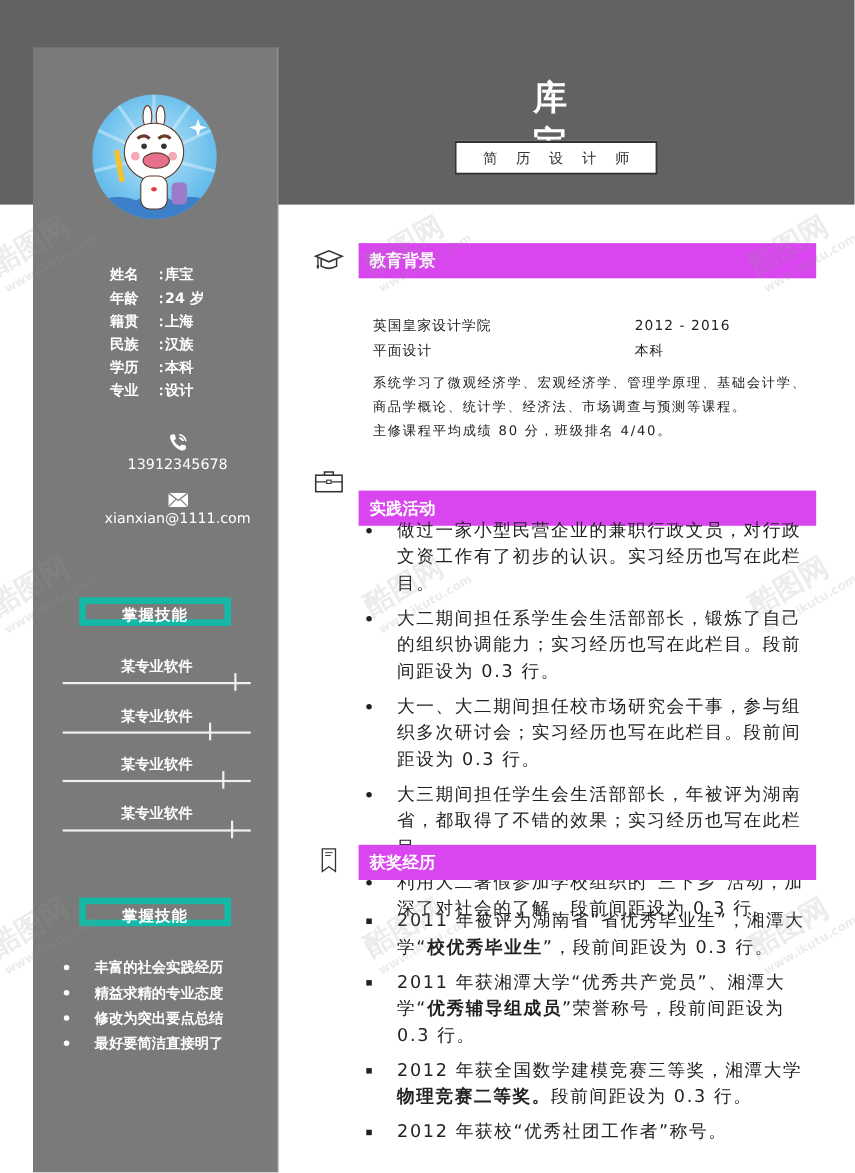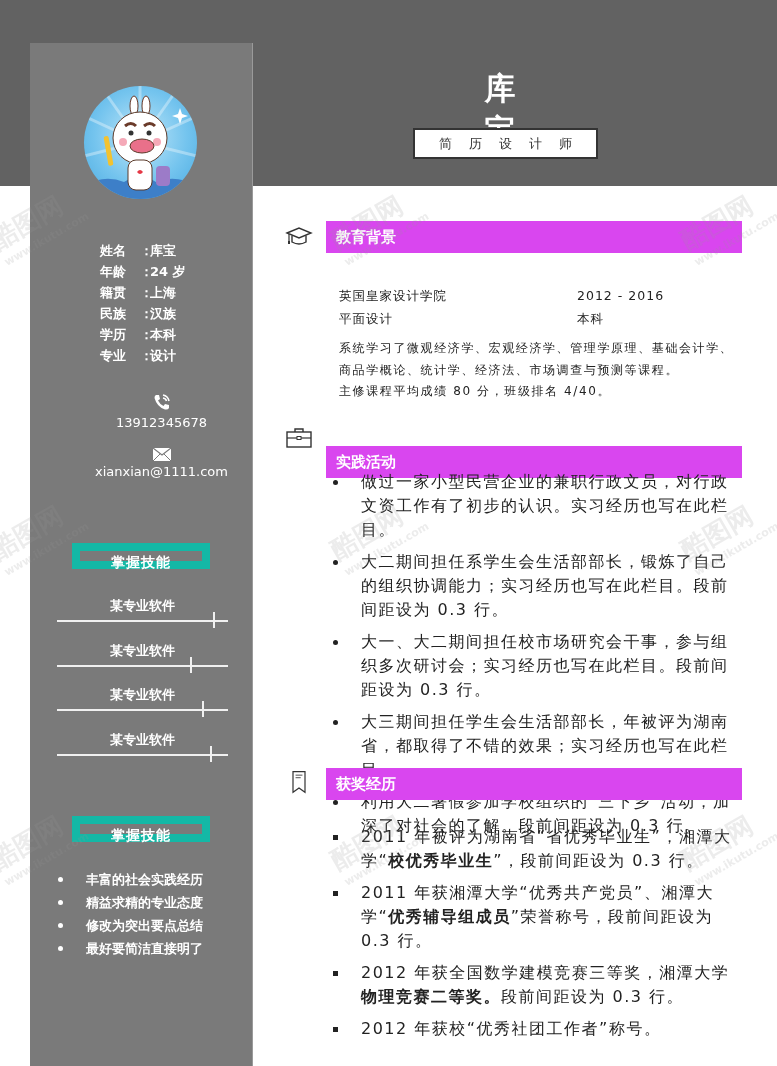--- a/index.html
+++ b/index.html
@@ -19,21 +19,21 @@
 
   .info-list { position: absolute; left: 30px; top: 240px; width: 223px; }
   .info-row { display: flex; justify-content: flex-start; padding-left: 70px; height: 21px; line-height: 21px; color: #fff; font-size: 13px; font-weight: bold; }
   .info-row .k { width: 40px; }
   .info-row .colon { width: 10px; }
 
   .contact { position: absolute; left: 30px; width: 223px; text-align: center; color: #fff; padding-left: 40px; }
   .contact .ic { display: block; margin: 0 auto; }
   .contact .txt { font-size: 13px; margin-top: 3px; }
 
-  .side-heading { position: absolute; left: 72px; width: 138px; height: 26px; border: 8px solid #14b8a6; color: #fff; font-size: 14px; font-weight: bold; text-align: center; line-height: 22px; letter-spacing: 1px; }
+  .side-heading { position: absolute; left: 72px; width: 138px; height: 26px; border: 6px solid #14b8a6; color: #fff; font-size: 14px; font-weight: bold; text-align: center; line-height: 22px; letter-spacing: 1px; }
 
   .skill { position: absolute; left: 57px; width: 171px; height: 40px; }
   .skill .lbl { position: absolute; left: 0; width: 171px; top: 0; text-align: center; color: #fff; font-size: 13px; font-weight: bold; }
   .skill .bar { position: absolute; left: 0; top: 23px; width: 171px; height: 2px; background: #f0f0f0; }
   .skill .knob { position: absolute; top: 15px; width: 2px; height: 16px; background: #f0f0f0; }
 
   .summary { position: absolute; left: 30px; top: 868px; width: 223px; }
   .summary .item { display: flex; align-items: center; height: 23px; color: #fff; font-size: 13px; font-weight: bold; }
   .summary .dot { width: 5px; height: 5px; border-radius: 50%; background: #fff; margin-left: 28px; margin-right: 23px; }
 

